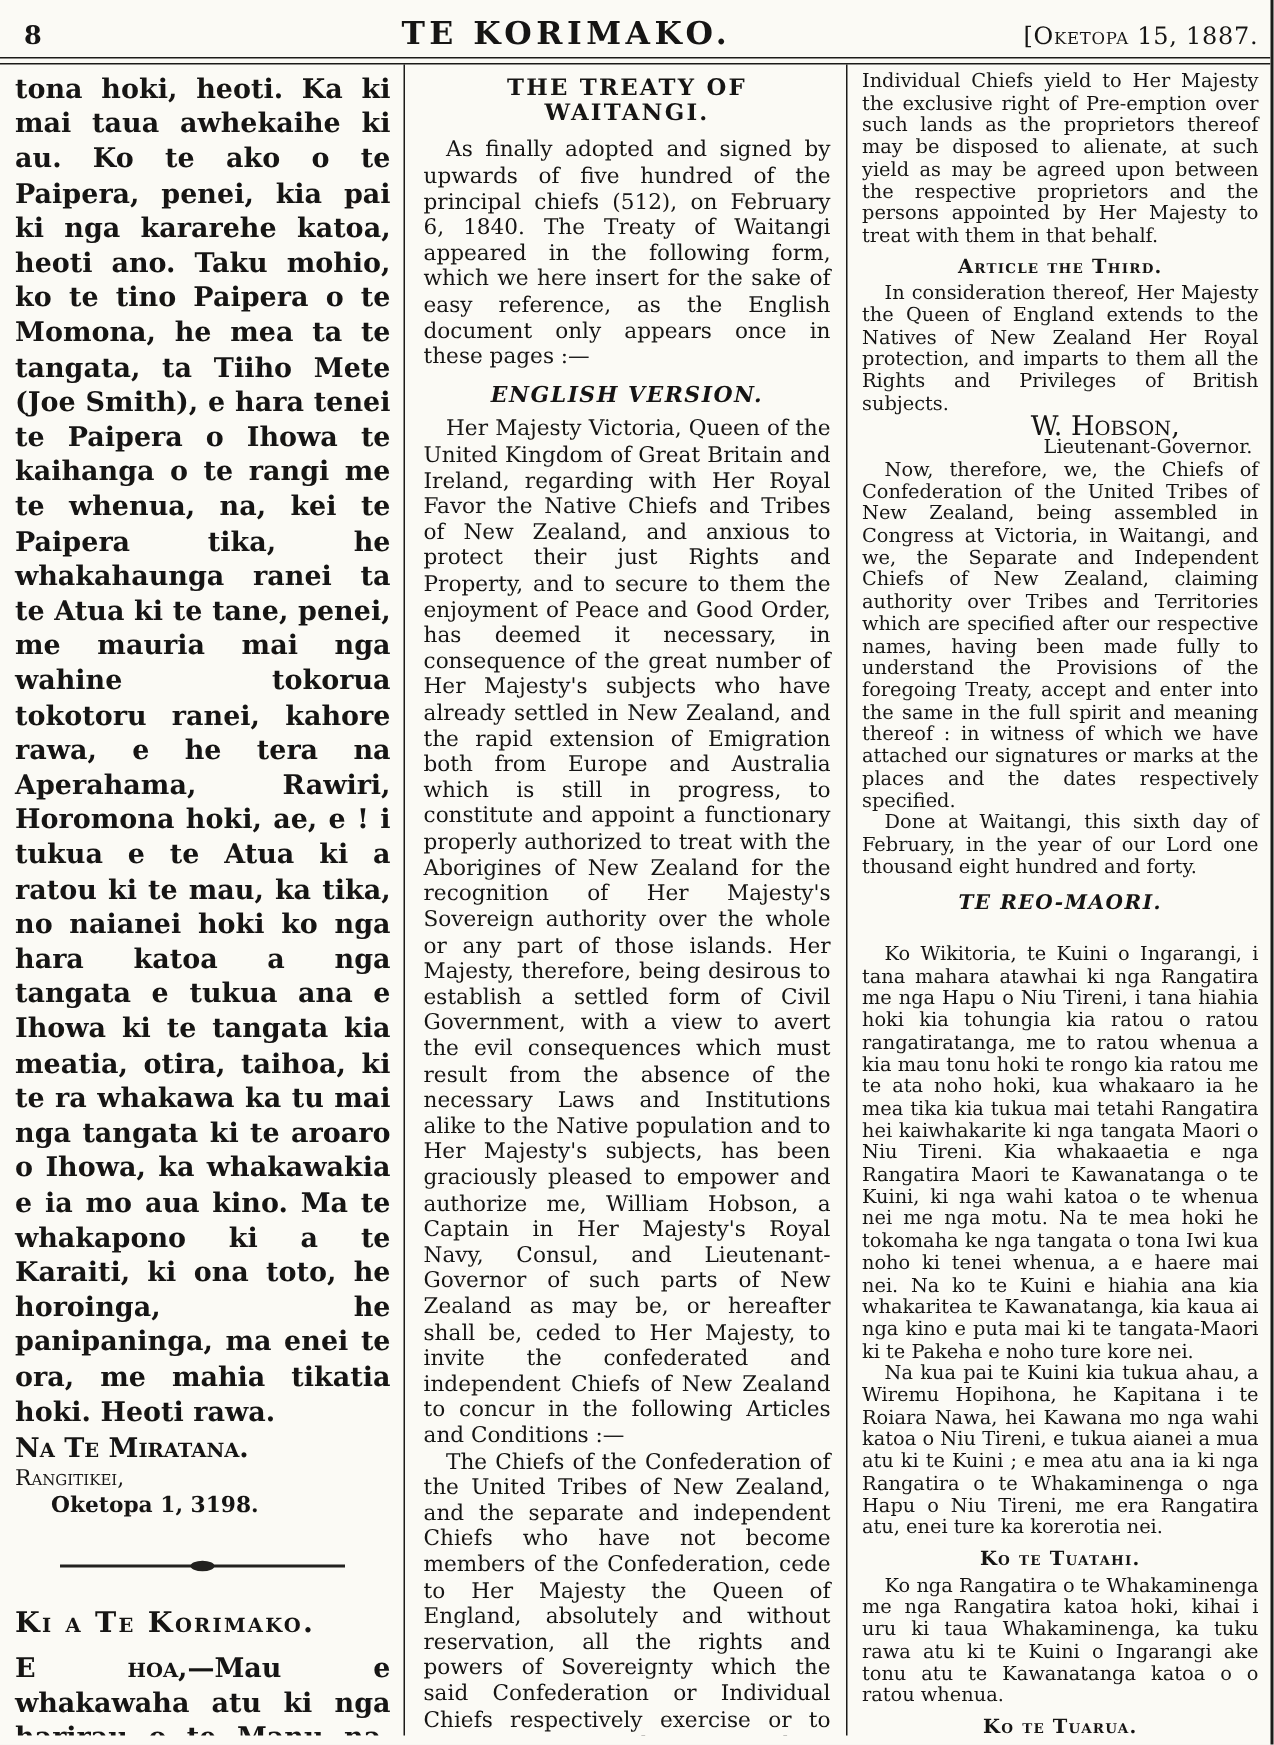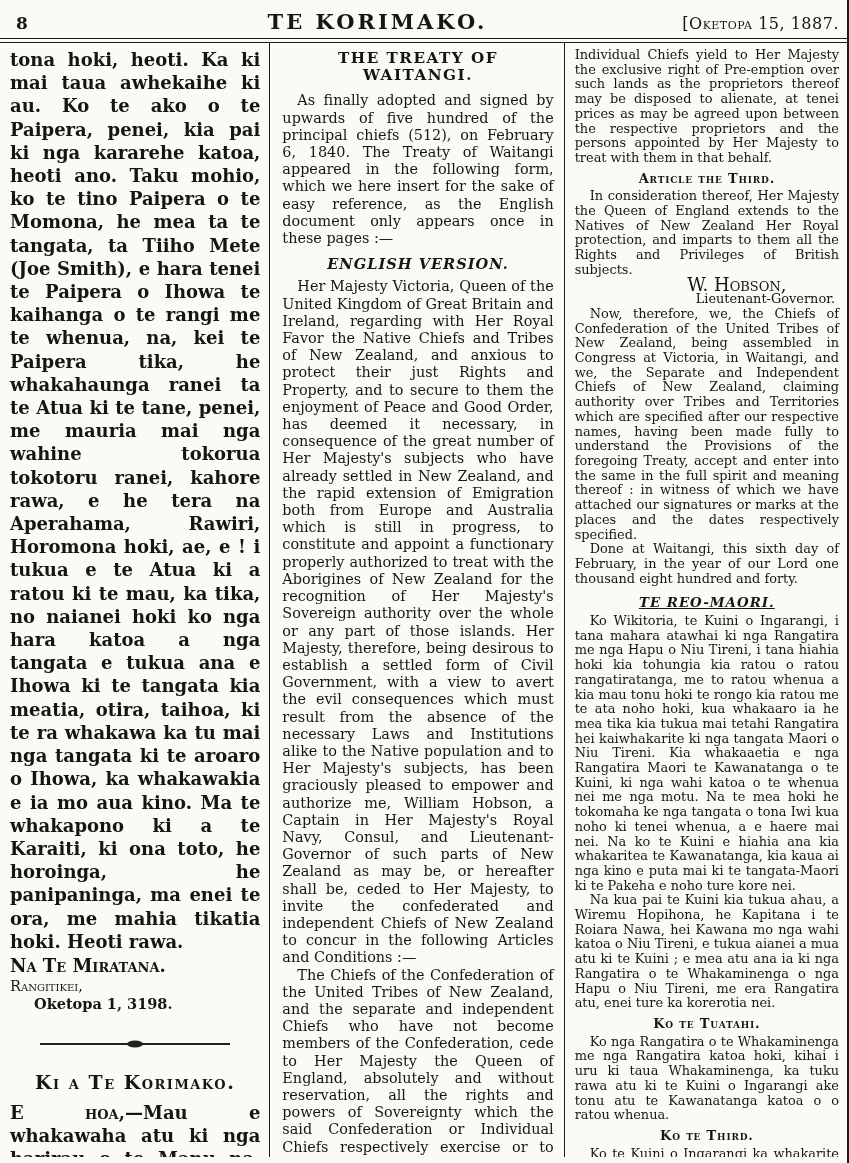--- a/index.html
+++ b/index.html
@@ -54,21 +54,21 @@
   .dateline-place { font-variant:small-caps; font-size:14.5px; line-height:18px; font-weight:normal; }
   .dateline-date { font-size:14.5px; line-height:18px; font-weight:bold; padding-left:24px; }
   .divider { position:relative; width:190px; height:1.5px; background:#22211f; margin:30px auto 26px auto; }
   .divider-diamond {
     position:absolute; left:50%; top:50%;
     width:16px; height:7px; background:#22211f;
     border-radius:50%;
     transform:translate(-50%,-50%);
   }
   .letter-heading {
-    text-align:center; font-variant:small-caps;
+    font-variant:small-caps;
     font-size:19px; letter-spacing:1.5px;
     margin:0 0 7px 0; font-weight:bold;
   }
   
   .treaty-heading {
     text-align:center; font-weight:bold;
     font-size:15.2px; letter-spacing:1.5px;
     margin:2px 0 8px 0;
   }
   .italic-heading {
@@ -76,21 +76,21 @@
     font-size:14.6px; letter-spacing:1px;
     margin:8px 0 6px 0;
   }
   .article-heading {
     text-align:center; font-variant:small-caps;
     font-size:14.2px; letter-spacing:.8px;
     margin:5px 0 3px 0; font-weight:bold;
   }
   
   .col-3 .article-heading { font-size:13px; margin:6px 0 3px 0; }
-  .col-3 .italic-heading { font-size:13.4px; margin:9px 0 4px 0;text-decoration:underline; }
+  .col-3 .italic-heading { font-size:13.4px; margin:9px 0 20px 0; }
   .hobson-name { text-align:center; font-variant:small-caps; font-size:18px; padding-left:60px; }
   .hobson-title { text-align:right; padding-right:4px; }
 </style>
 </head>
 <body>
 
 <div class="page">
 
   <div class="header">
     <div class="page-number">8</div>
@@ -119,30 +119,30 @@
     <div class="col col-2">
       <p class="treaty-heading">THE TREATY OF WAITANGI.</p>
       <p class="indent">As finally adopted and signed by upwards of five hundred of the principal chiefs (512), on February 6, 1840.   The Treaty of Waitangi appeared in the following form, which we here insert for the sake of easy reference, as the English document only appears once in these pages :—</p>
       <p class="italic-heading">ENGLISH VERSION.</p>
       <p class="indent">Her Majesty Victoria, Queen of the United Kingdom of Great Britain and Ireland, regarding with Her Royal Favor the Native Chiefs and Tribes of New Zealand, and anxious to protect their just Rights and Property, and to secure to them the enjoyment of Peace and Good Order, has deemed it necessary, in consequence of the great number of Her Majesty's subjects who have already settled in New Zealand, and the rapid extension of Emigration both from Europe and Australia which is still in progress, to constitute and appoint a functionary properly authorized to treat with the Aborigines of New Zealand for the recognition of Her Majesty's Sovereign authority over the whole or any part of those islands.   Her Majesty, therefore, being desirous to establish a settled form of Civil Government, with a view to avert the evil consequences which must result from the absence of the necessary Laws and Institutions alike to the Native population and to Her Majesty's subjects, has been graciously pleased to empower and authorize me, William Hobson, a Captain in Her Majesty's Royal Navy, Consul, and Lieutenant-Governor of such parts of New Zealand as may be, or hereafter shall be, ceded to Her Majesty, to invite the confederated and independent Chiefs of New Zealand to concur in the following Articles and Conditions :—</p>
       <p class="indent">The Chiefs of the Confederation of the United Tribes of New Zealand, and the separate and independent Chiefs who have not become members of the Confederation, cede to Her Majesty the Queen of England, absolutely and without reservation, all the rights and powers of Sovereignty which the said Confederation or Individual Chiefs respectively exercise or to possess, or may be supposed to exercise or to possess, over their respective Territories as the sole Sovereigns thereof.</p>
 
     </div>
 
     <div class="col col-3">
-      <p>Individual Chiefs yield to Her Majesty the exclusive right of Pre-emption over such lands as the proprietors thereof may be disposed to alienate, at tenei prices as may be agreed upon between the respective proprietors and the persons appointed by Her Majesty to treat with them in that behalf.</p>
+      <p>Individual Chiefs yield to Her Majesty the exclusive right of Pre-emption over such lands as the proprietors thereof may be disposed to alienate, at such yield as may be agreed upon between the respective proprietors and the persons appointed by Her Majesty to treat with them in that behalf.</p>
       <p class="article-heading">Article the Third.</p>
       <p class="indent">In consideration thereof, Her Majesty the Queen of England extends to the Natives of New Zealand Her Royal protection, and imparts to them all the Rights and Privileges of British subjects.</p>
       <p class="hobson-name">W. Hobson,</p>
       <p class="hobson-title">Lieutenant-Governor.</p>
       <p class="indent">Now, therefore, we, the Chiefs of Confederation of the United Tribes of New Zealand, being assembled in Congress at Victoria, in Waitangi, and we, the Separate and Independent Chiefs of New Zealand, claiming authority over Tribes and Territories which are specified after our respective names, having been made fully to understand the Provisions of the foregoing Treaty, accept and enter into the same in the full spirit and meaning thereof : in witness of which we have attached our signatures or marks at the places and the dates respectively specified.</p>
       <p class="indent">Done at Waitangi, this sixth day of February, in the year of our Lord one thousand eight hundred and forty.</p>
       <p class="italic-heading">TE REO-MAORI.</p>
       <p class="indent">Ko Wikitoria, te Kuini o Ingarangi, i tana mahara atawhai ki nga Rangatira me nga Hapu o Niu Tireni, i tana hiahia hoki kia tohungia kia ratou o ratou rangatiratanga, me to ratou whenua a kia mau tonu hoki te rongo kia ratou me te ata noho hoki, kua whakaaro ia he mea tika kia tukua mai tetahi Rangatira hei kaiwhakarite ki nga tangata Maori o Niu Tireni.   Kia whakaaetia e nga Rangatira Maori te Kawanatanga o te Kuini, ki nga wahi katoa o te whenua nei me nga motu.   Na te mea hoki he tokomaha ke nga tangata o tona Iwi kua noho ki tenei whenua, a e haere mai nei.   Na ko te Kuini e hiahia ana kia whakaritea te Kawanatanga, kia kaua ai nga kino e puta mai ki te tangata-Maori ki te Pakeha e noho ture kore nei.</p>
       <p class="indent">Na kua pai te Kuini kia tukua ahau, a Wiremu Hopihona, he Kapitana i te Roiara Nawa, hei Kawana mo nga wahi katoa o Niu Tireni, e tukua aianei a mua atu ki te Kuini ; e mea atu ana ia ki nga Rangatira o te Whakaminenga o nga Hapu o Niu Tireni, me era Rangatira atu, enei ture ka korerotia nei.</p>
       <p class="article-heading">Ko te Tuatahi.</p>
       <p class="indent">Ko nga Rangatira o te Whakaminenga me nga Rangatira katoa hoki, kihai i uru ki taua Whakaminenga, ka tuku rawa atu ki te Kuini o Ingarangi ake tonu atu te Kawanatanga katoa o o ratou whenua.</p>
-      <p class="article-heading">Ko te Third.</p>
+      <p class="article-heading">Ko te Tuarua.</p>
       <p class="indent">Ko te Kuini o Ingarangi ka whakarite ka whakaae ki nga Rangatira, ki nga</p>
     </div>
 
   </div>
 </div>
 
 </body></html>

